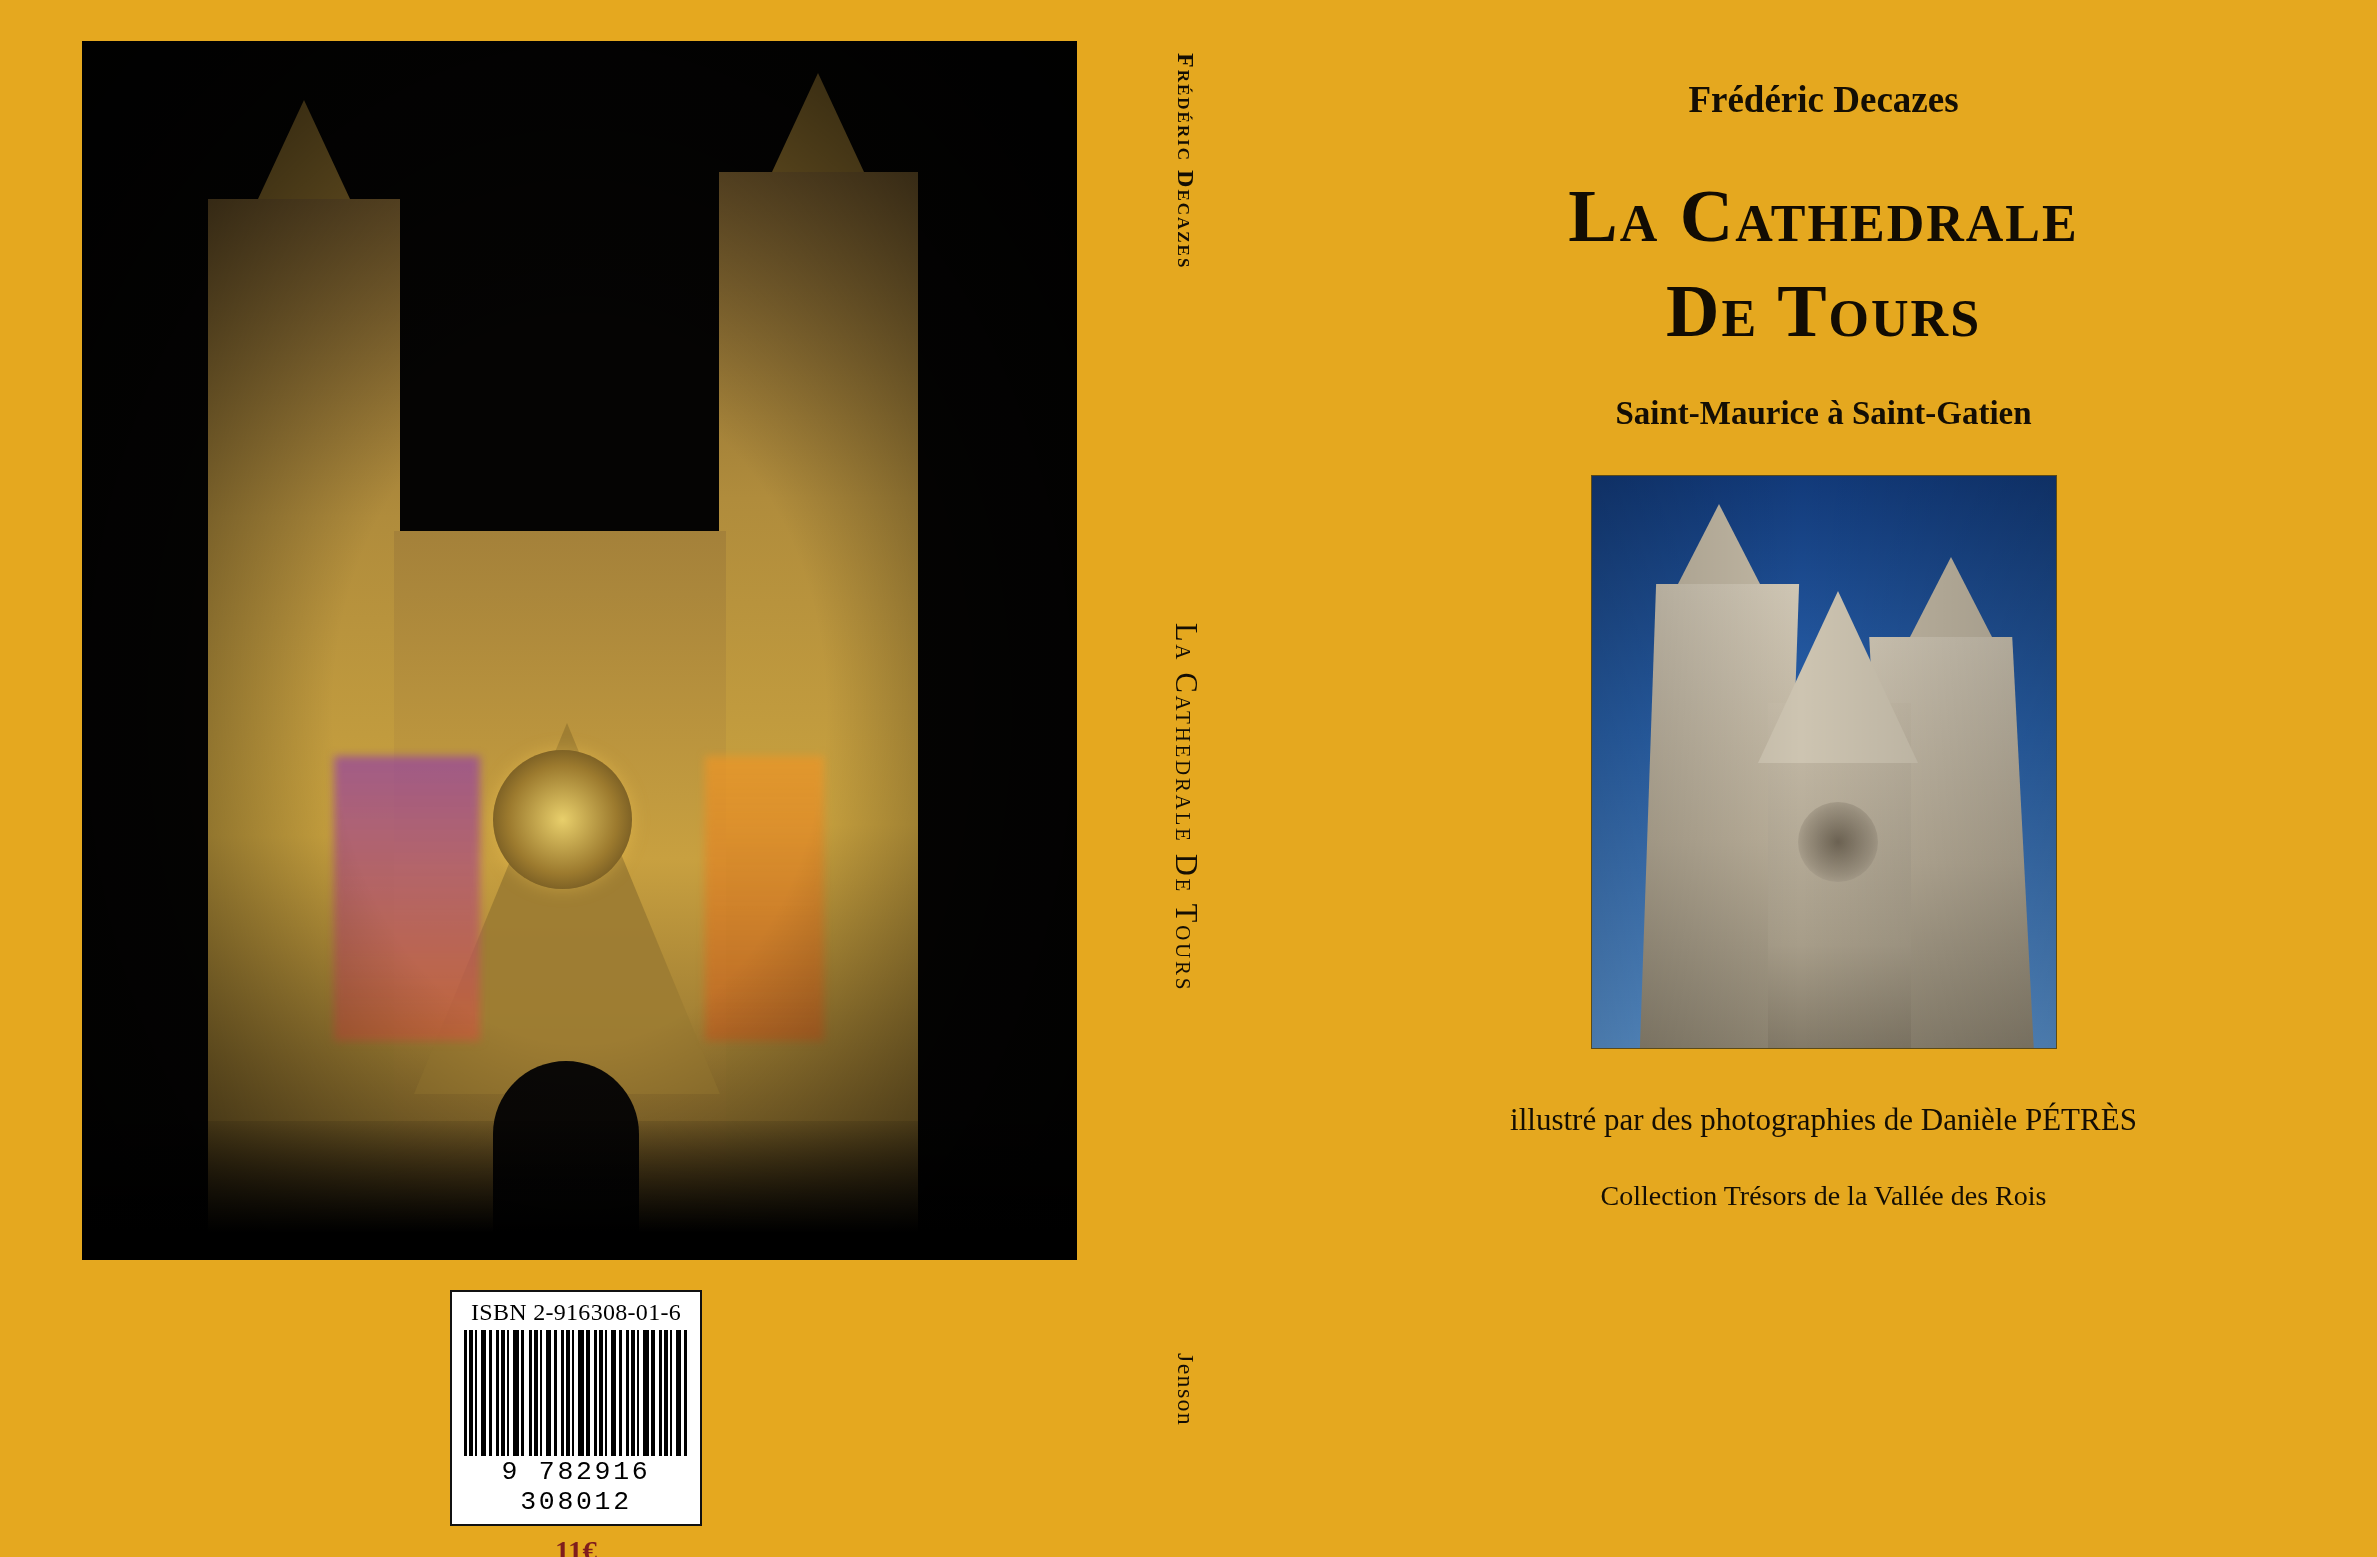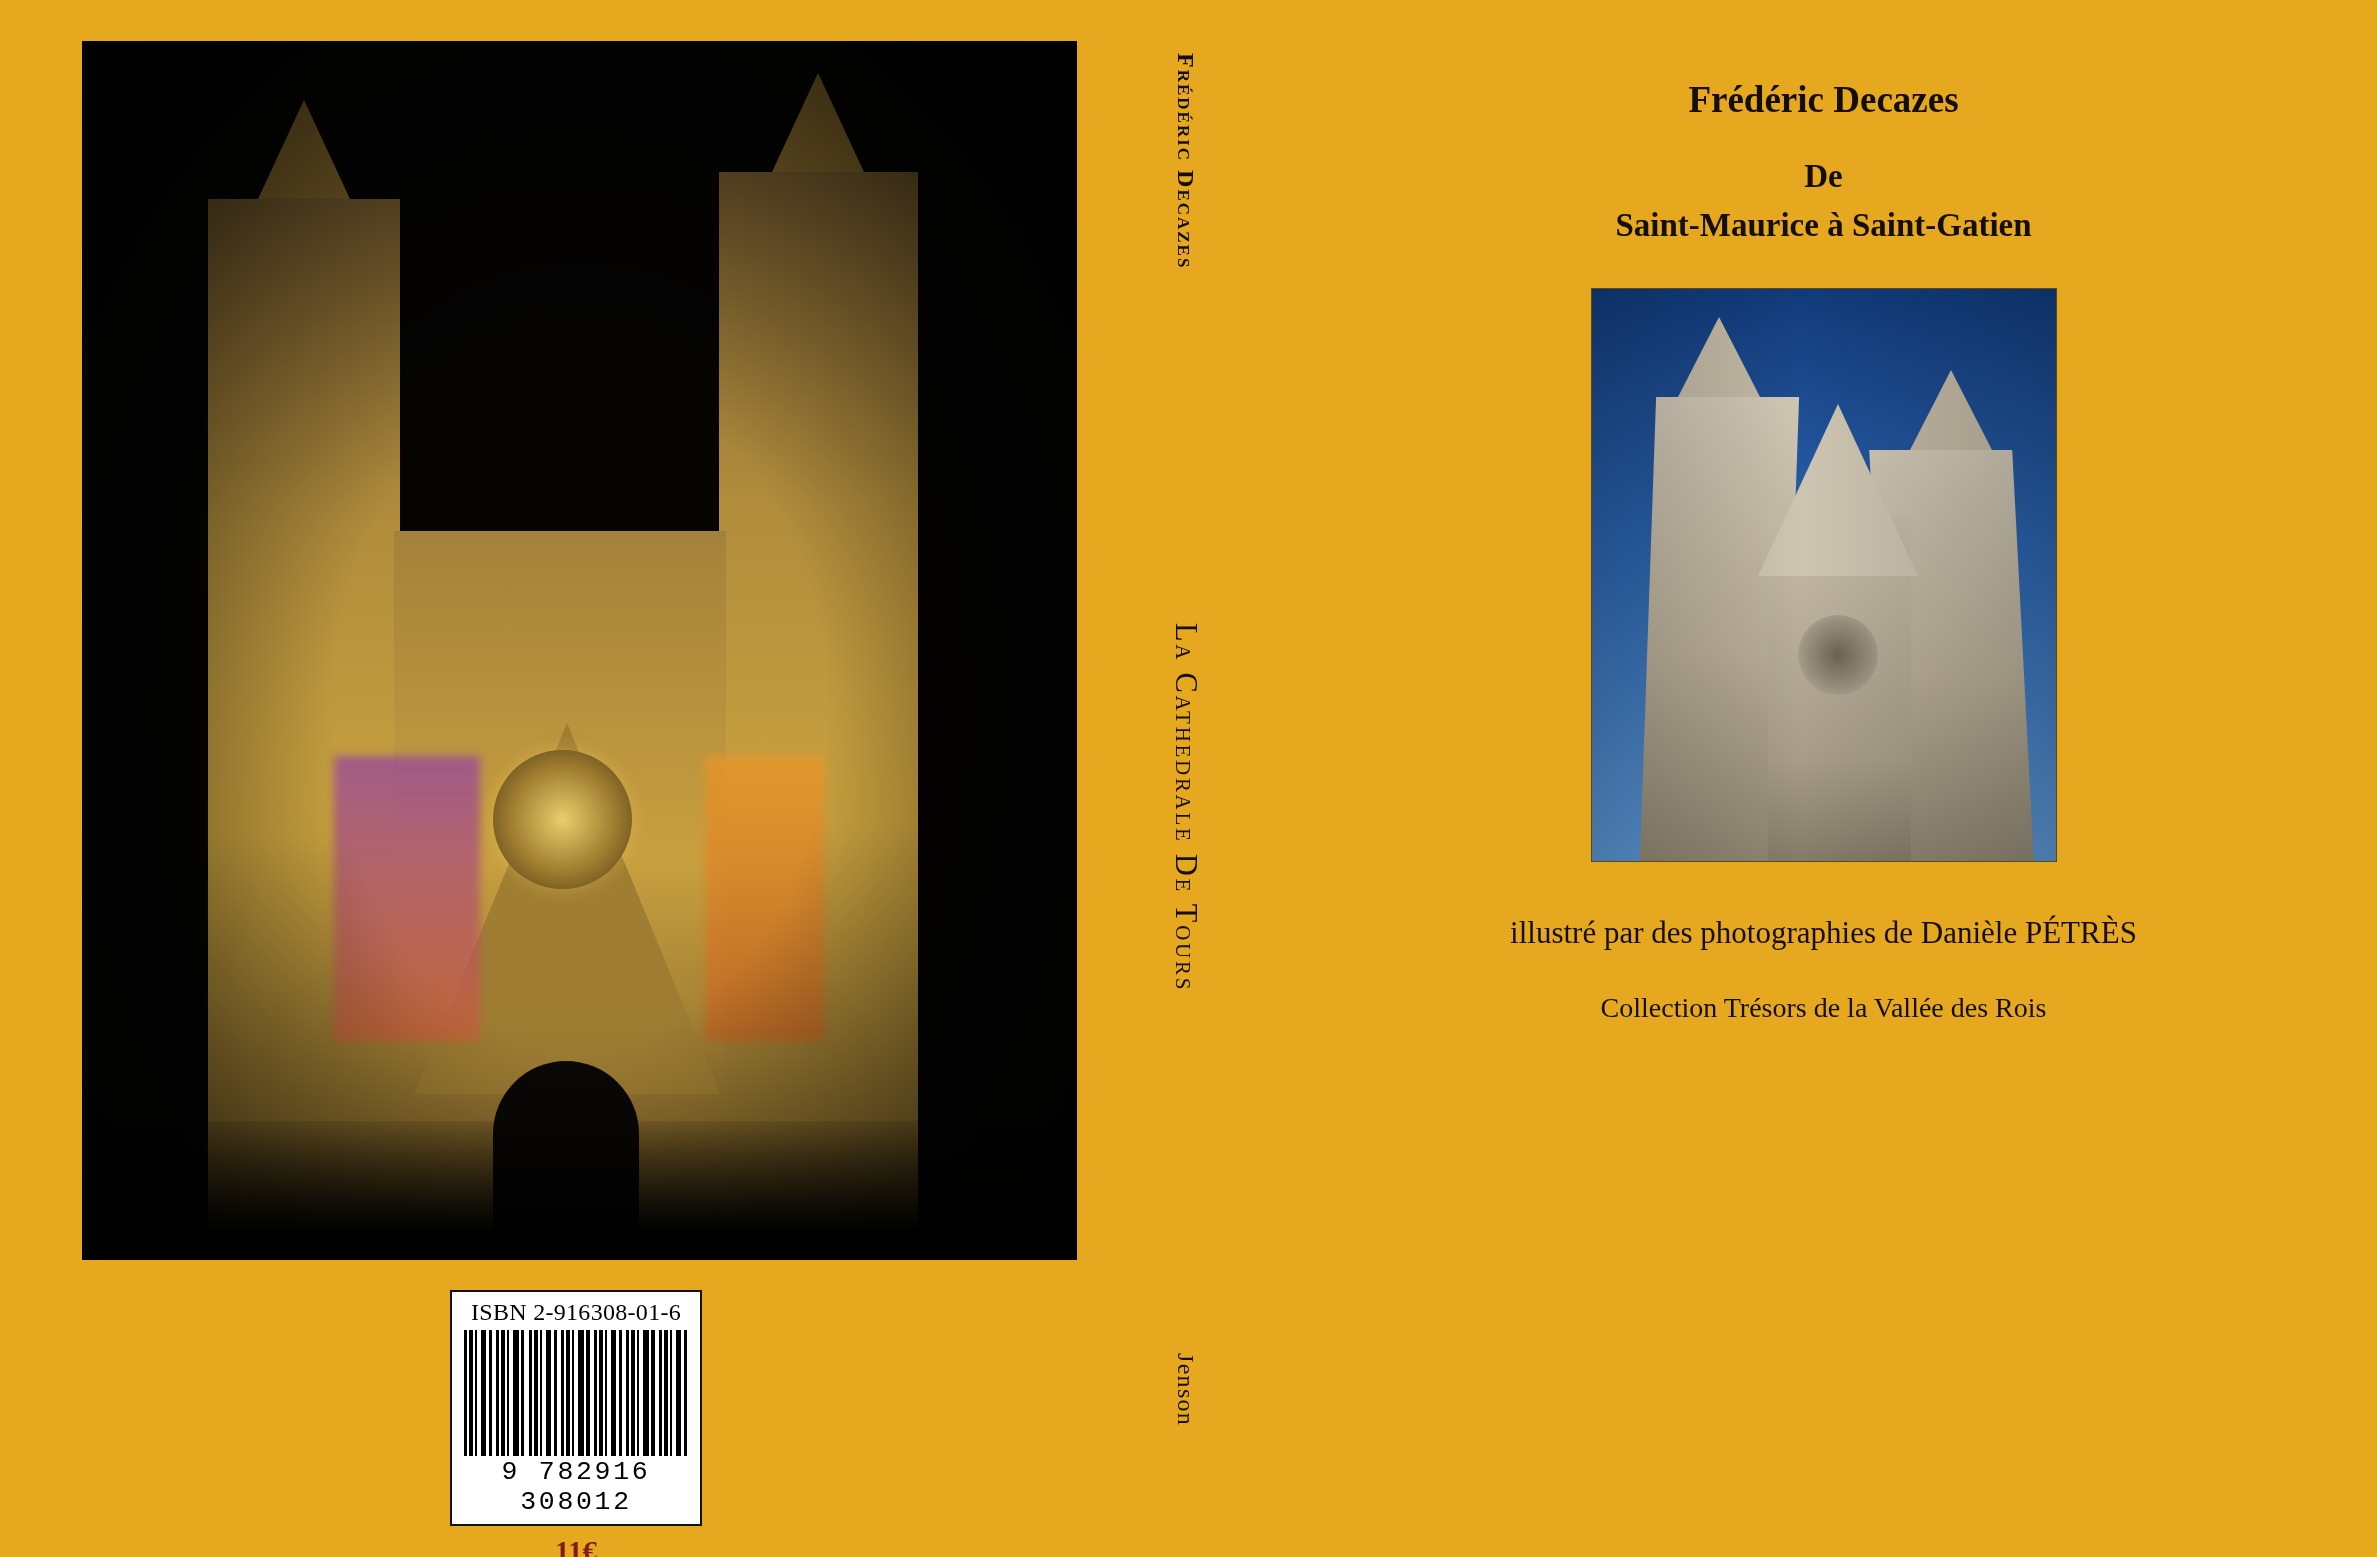--- a/index.html
+++ b/index.html
@@ -352,23 +352,26 @@
 
   <div class="spine">
     <div class="spine-text spine-author">Frédéric Decazes</div>
     <div class="spine-text spine-title">La Cathedrale De Tours</div>
     <div class="spine-text spine-pub">Jenson</div>
   </div>
 
   <div class="front-cover">
     <div class="front-author">Frédéric Decazes</div>
 
+    <div class="front-title">
+      <div>La  Cathedrale</div>
+      <div>De  Tours</div>
+    </div>
 
     <div class="front-subtitle">
-      <div>De</div>
       <div>Saint-Maurice à Saint-Gatien</div>
     </div>
 
     <div class="front-photo">
       <div class="day-tower day-tower-l"></div>
       <div class="day-tower day-tower-r"></div>
       <div class="day-cap day-cap-l"></div>
       <div class="day-cap day-cap-r"></div>
       <div class="day-nave"></div>
       <div class="day-gable"></div>

